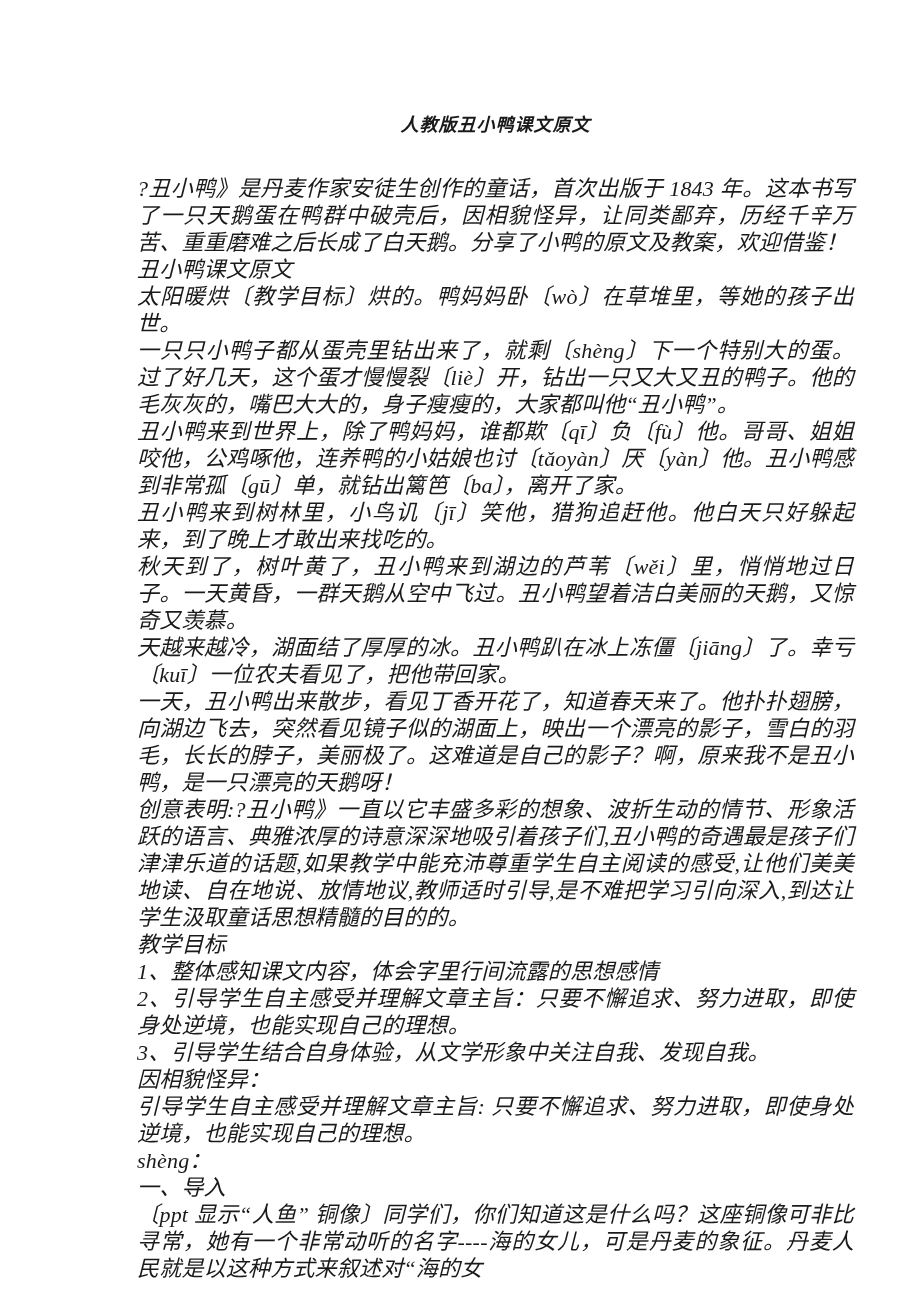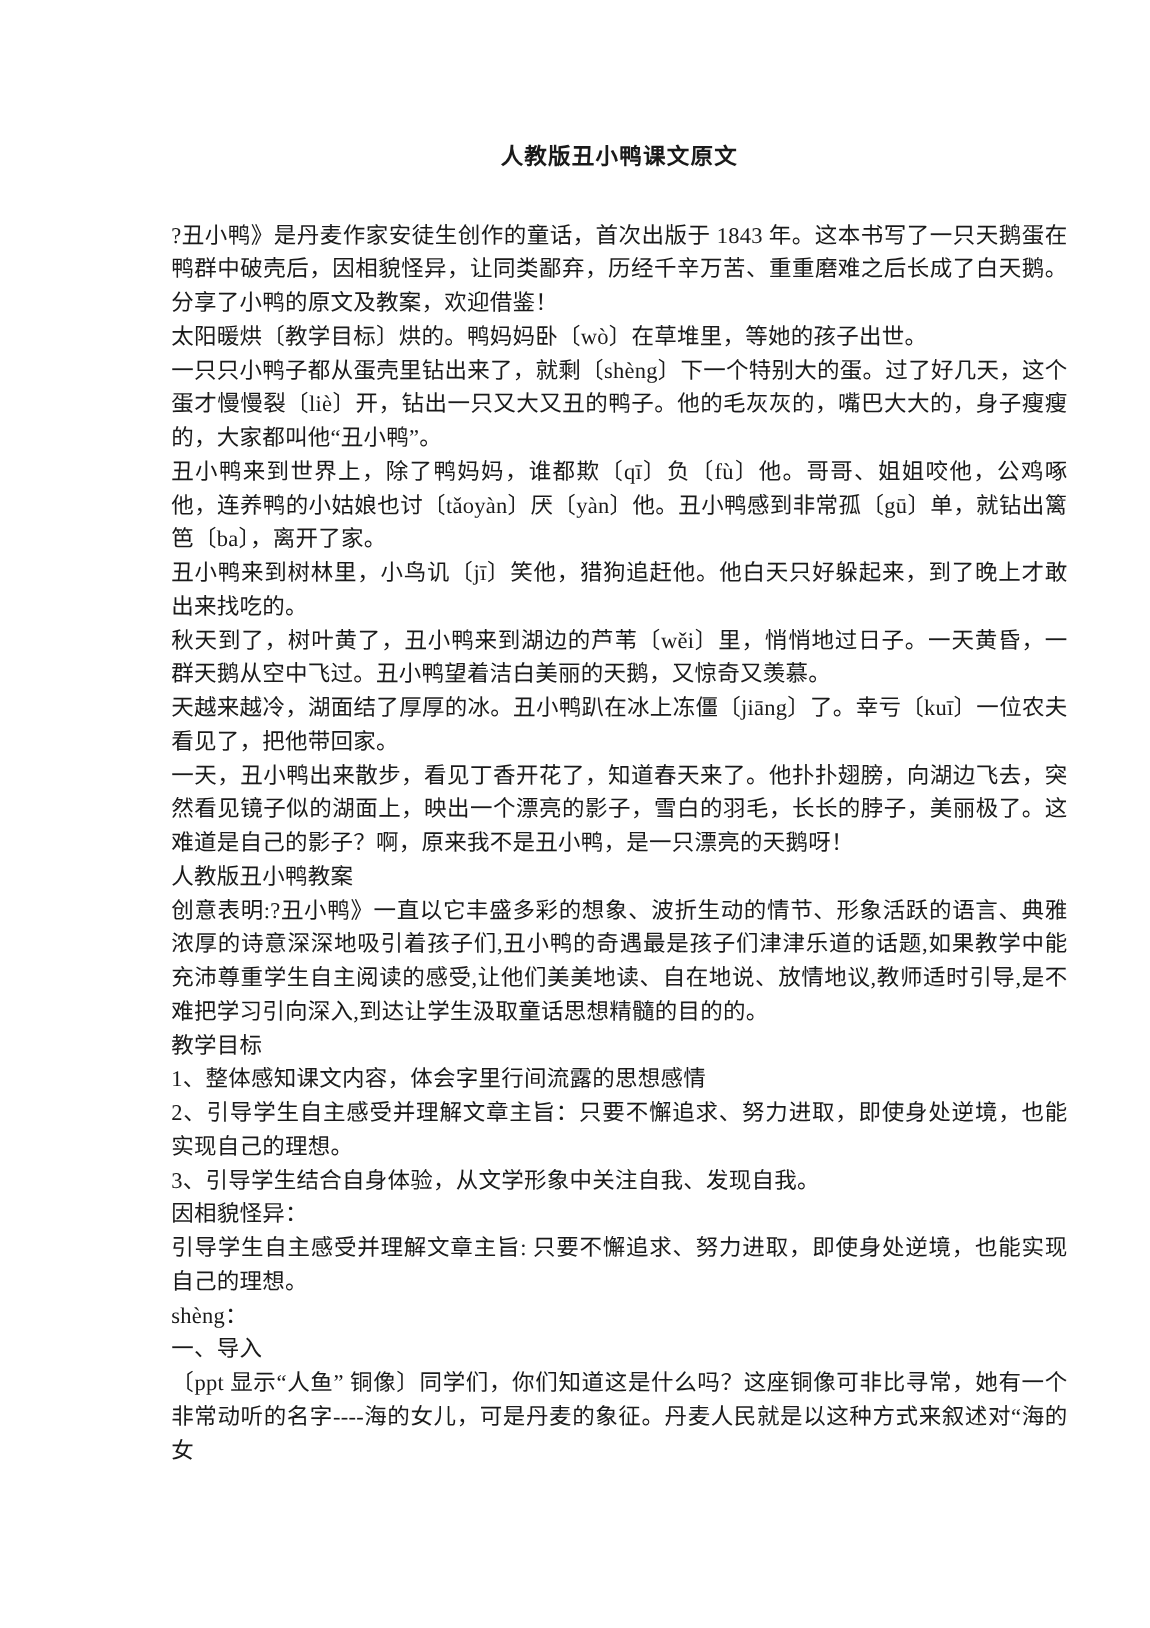--- a/index.html
+++ b/index.html
@@ -12,55 +12,56 @@
     width: 920px;
     height: 1302px;
     margin: 0;
     background: #ffffff;
     overflow: hidden;
     font-family: "Liberation Serif", "DejaVu Serif", serif;
     color: #1a1a1a;
   }
   .content {
     padding: 112px 66px 0 137px; 
+    font-style: italic;
   }
   .doc-title {
     font-size: 18px;
     line-height: 27px;
     text-align: center;
     font-weight: 600;
     margin: 0 0 36px 0;
     letter-spacing: 1px;
   }
   .doc-block {
     margin: 0;
-    font-size: 18px;
+    font-size: 22px;
     line-height: 27px;
     text-align: justify;
     text-align-last: left;
     word-break: break-all;
     letter-spacing: 0.2px;
   }
 </style>
 </head>
 <body>
 
 <div class="page">
   <div class="content">
     <div class="doc-title">人教版丑小鸭课文原文</div>
 
     <p class="doc-block">?丑小鸭》是丹麦作家安徒生创作的童话，首次出版于 1843 年。这本书写了一只天鹅蛋在鸭群中破壳后，因相貌怪异，让同类鄙弃，历经千辛万苦、重重磨难之后长成了白天鹅。分享了小鸭的原文及教案，欢迎借鉴！</p>
+    <p class="doc-block">丑小鸭课文原文</p>
     <p class="doc-block">太阳暖烘〔教学目标〕烘的。鸭妈妈卧〔wò〕在草堆里，等她的孩子出世。</p>
     <p class="doc-block">一只只小鸭子都从蛋壳里钻出来了，就剩〔shèng〕下一个特别大的蛋。过了好几天，这个蛋才慢慢裂〔liè〕开，钻出一只又大又丑的鸭子。他的毛灰灰的，嘴巴大大的，身子瘦瘦的，大家都叫他“丑小鸭”。</p>
     <p class="doc-block">丑小鸭来到世界上，除了鸭妈妈，谁都欺〔qī〕负〔fù〕他。哥哥、姐姐咬他，公鸡啄他，连养鸭的小姑娘也讨〔tǎoyàn〕厌〔yàn〕他。丑小鸭感到非常孤〔gū〕单，就钻出篱笆〔ba〕，离开了家。</p>
     <p class="doc-block">丑小鸭来到树林里，小鸟讥〔jī〕笑他，猎狗追赶他。他白天只好躲起来，到了晚上才敢出来找吃的。</p>
     <p class="doc-block">秋天到了，树叶黄了，丑小鸭来到湖边的芦苇〔wěi〕里，悄悄地过日子。一天黄昏，一群天鹅从空中飞过。丑小鸭望着洁白美丽的天鹅，又惊奇又羡慕。</p>
     <p class="doc-block">天越来越冷，湖面结了厚厚的冰。丑小鸭趴在冰上冻僵〔jiāng〕了。幸亏〔kuī〕一位农夫看见了，把他带回家。</p>
     <p class="doc-block">一天，丑小鸭出来散步，看见丁香开花了，知道春天来了。他扑扑翅膀，向湖边飞去，突然看见镜子似的湖面上，映出一个漂亮的影子，雪白的羽毛，长长的脖子，美丽极了。这难道是自己的影子？啊，原来我不是丑小鸭，是一只漂亮的天鹅呀！</p>
-    <p class="doc-block">人教版丑小鸭教案</p>
     <p class="doc-block">创意表明:?丑小鸭》一直以它丰盛多彩的想象、波折生动的情节、形象活跃的语言、典雅浓厚的诗意深深地吸引着孩子们,丑小鸭的奇遇最是孩子们津津乐道的话题,如果教学中能充沛尊重学生自主阅读的感受,让他们美美地读、自在地说、放情地议,教师适时引导,是不难把学习引向深入,到达让学生汲取童话思想精髓的目的的。</p>
     <p class="doc-block">教学目标</p>
     <p class="doc-block">1、整体感知课文内容，体会字里行间流露的思想感情</p>
     <p class="doc-block">2、引导学生自主感受并理解文章主旨：只要不懈追求、努力进取，即使身处逆境，也能实现自己的理想。</p>
     <p class="doc-block">3、引导学生结合自身体验，从文学形象中关注自我、发现自我。</p>
     <p class="doc-block">因相貌怪异：</p>
     <p class="doc-block">引导学生自主感受并理解文章主旨: 只要不懈追求、努力进取，即使身处逆境，也能实现自己的理想。</p>
     <p class="doc-block">shèng：</p>
     <p class="doc-block">一、导入</p>
     <p class="doc-block">〔ppt 显示“人鱼” 铜像〕同学们，你们知道这是什么吗？这座铜像可非比寻常，她有一个非常动听的名字----海的女儿，可是丹麦的象征。丹麦人民就是以这种方式来叙述对“海的女</p>

